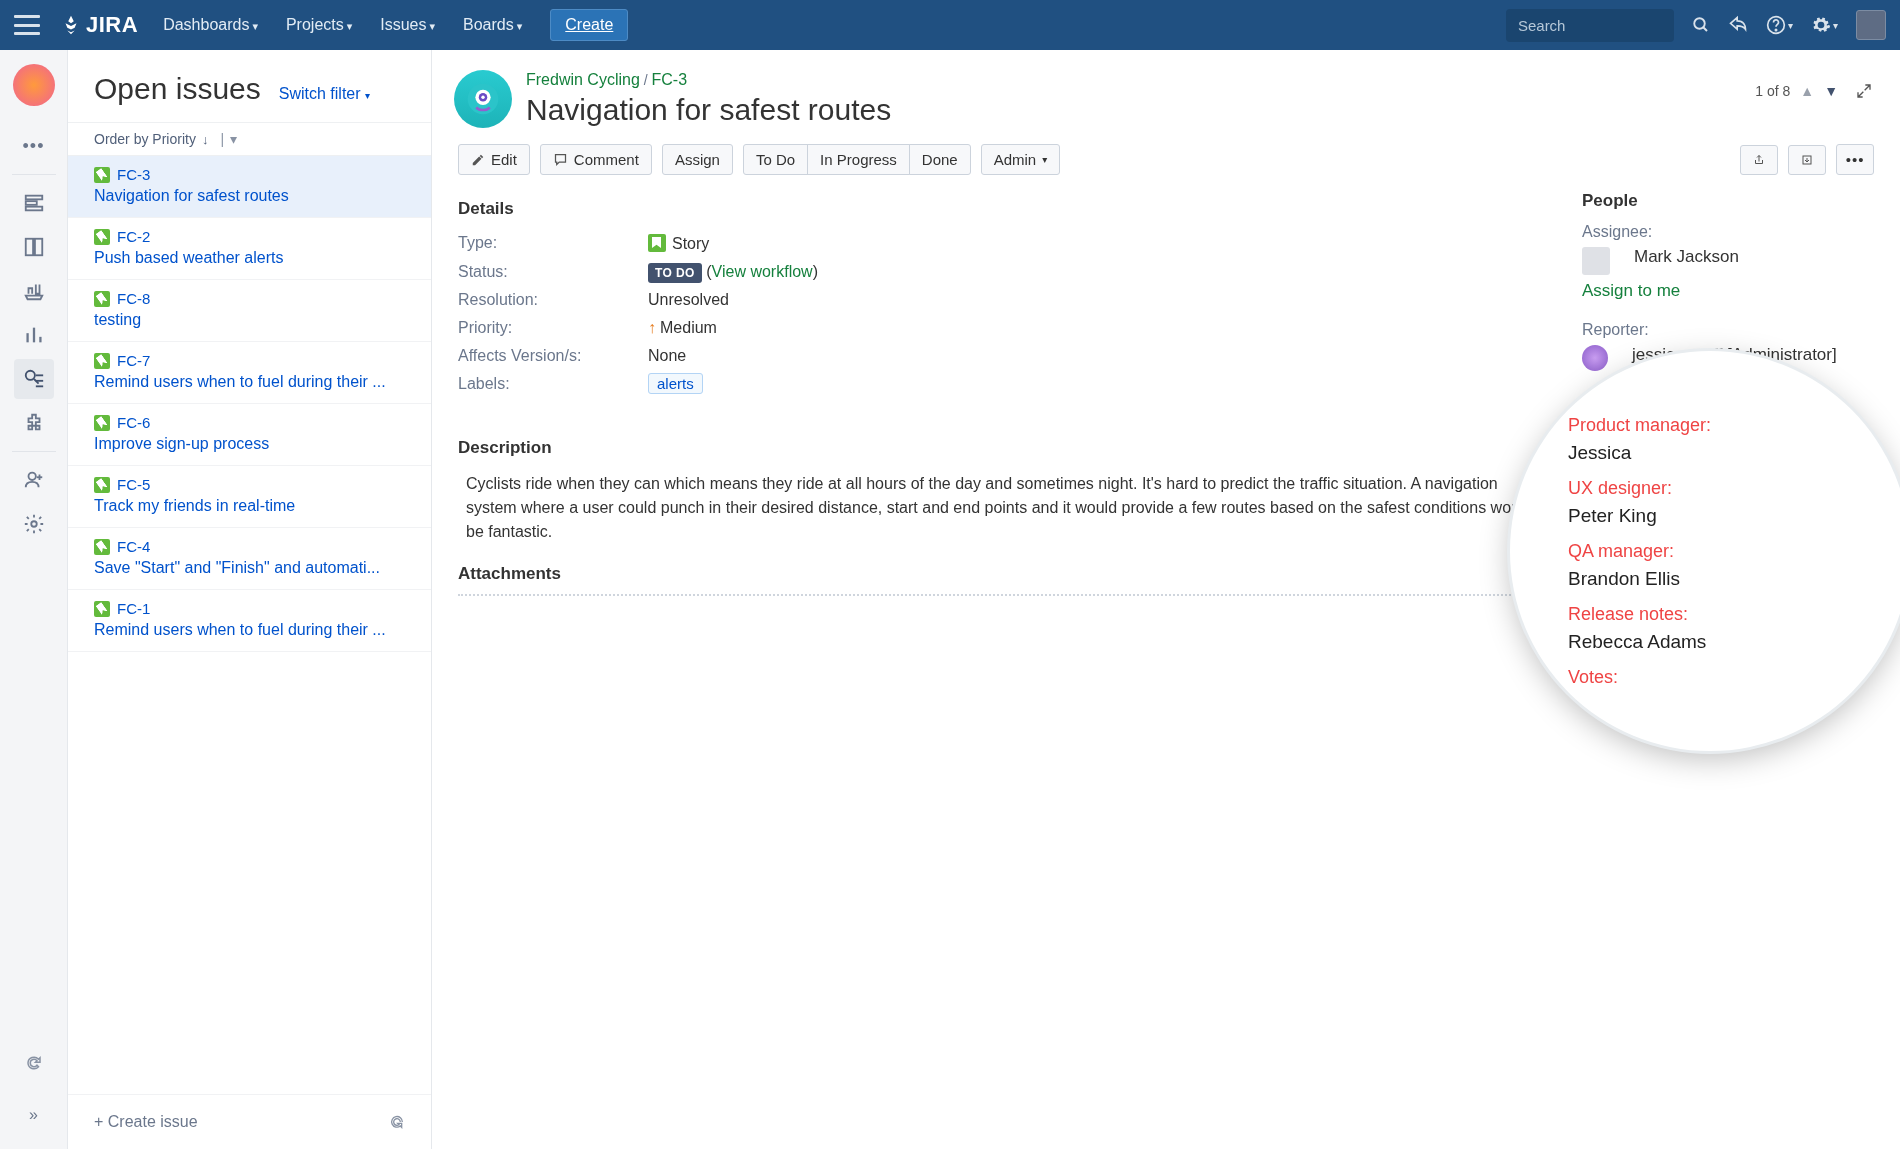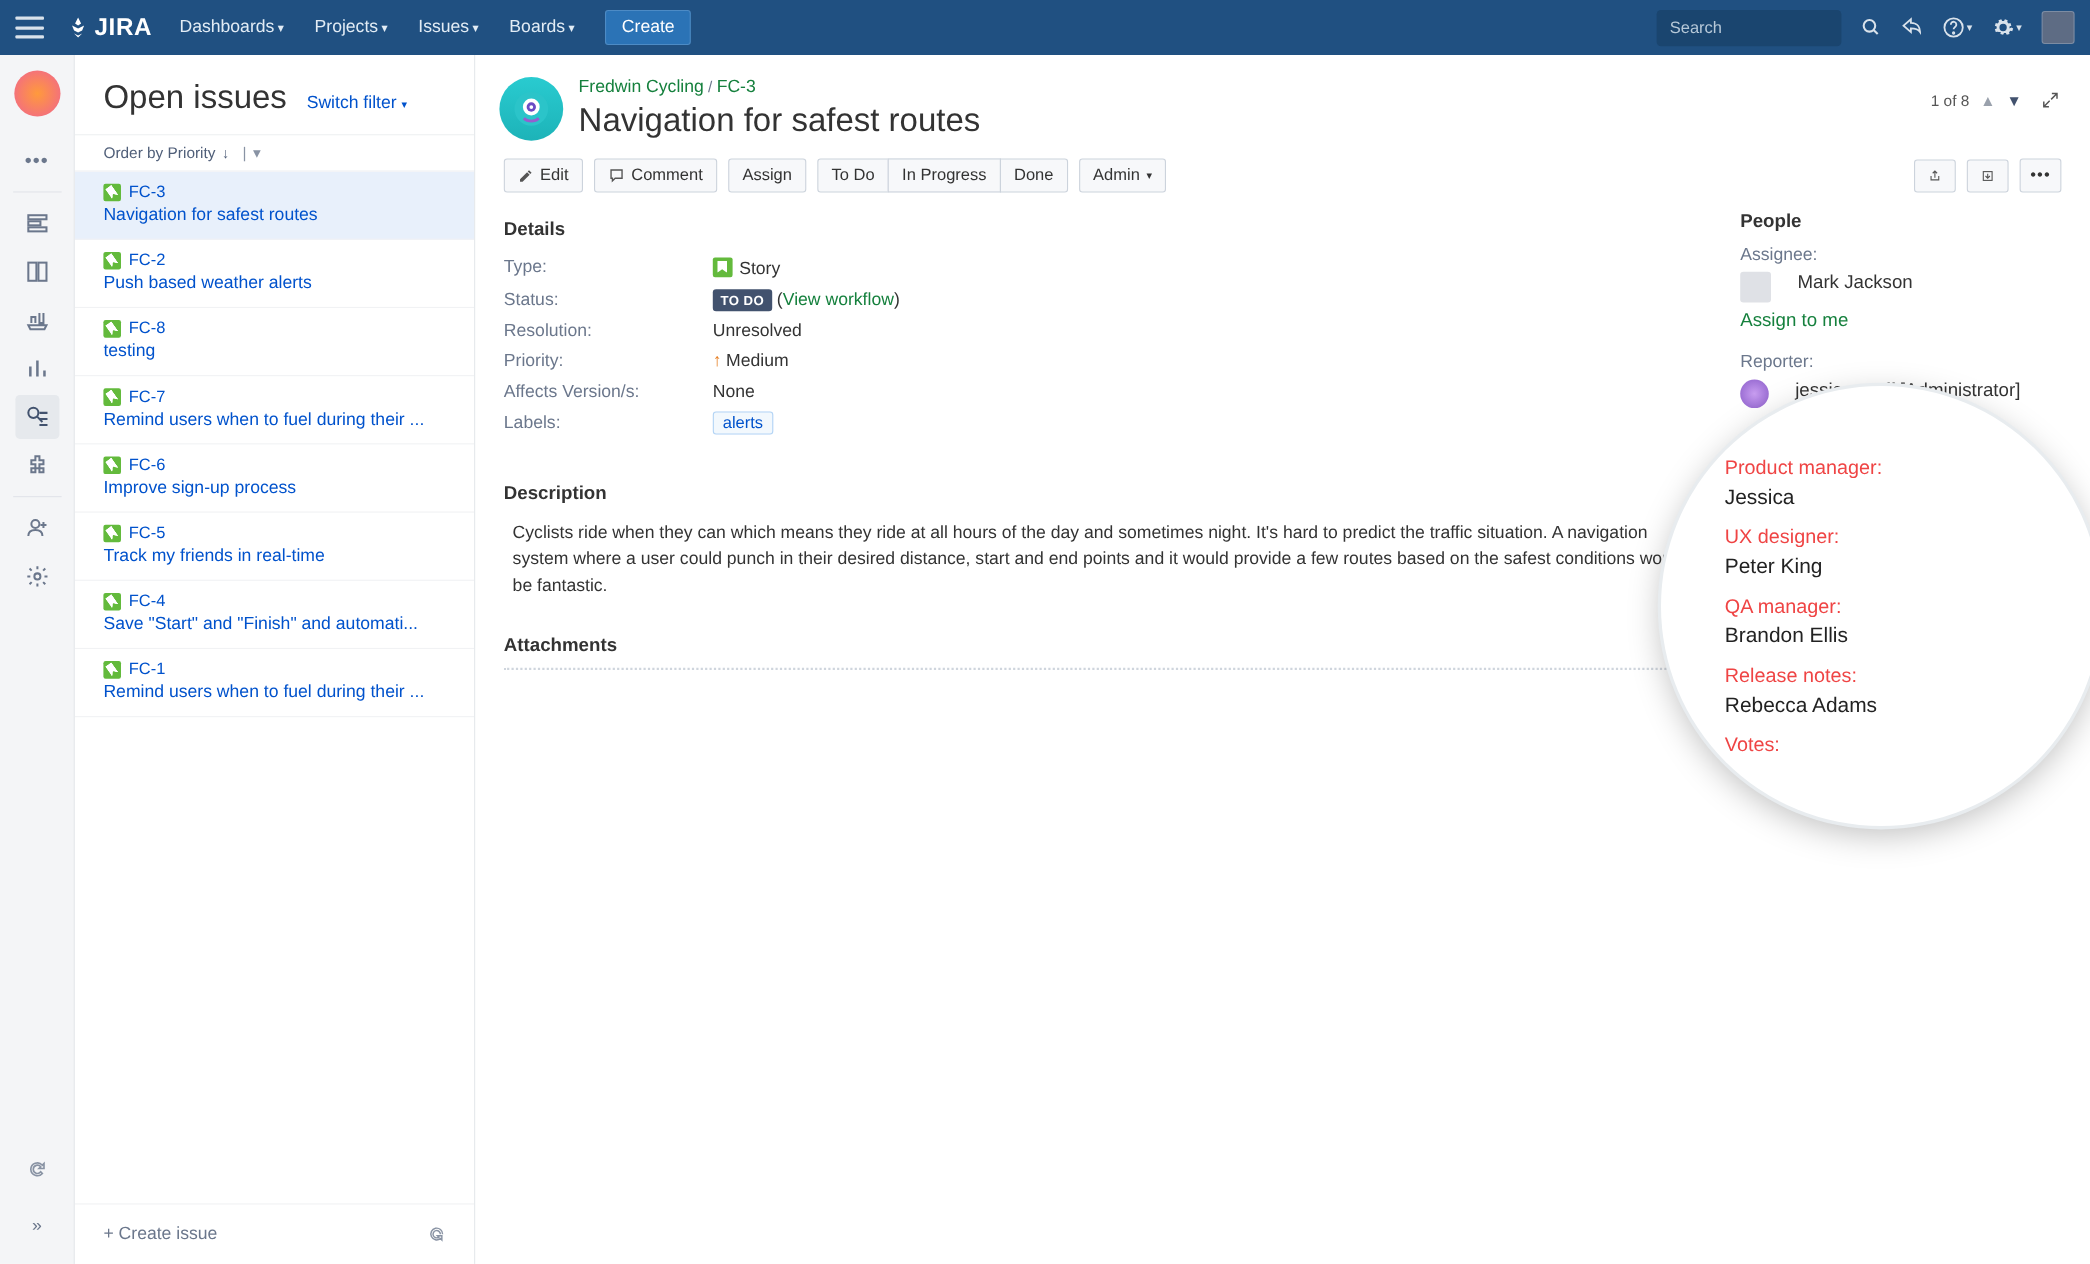--- a/index.html
+++ b/index.html
@@ -6,21 +6,21 @@
 body { font-family: -apple-system, BlinkMacSystemFont, "Segoe UI", Arial, sans-serif; font-size: 14px; color: #333; background: #fff; overflow: hidden; }
 
 .topnav { background: #205081; height: 50px; display: flex; align-items: center; padding: 0 14px; color: #fff; }
 .topnav .hamburger { width: 26px; height: 20px; display: flex; flex-direction: column; justify-content: space-between; cursor: pointer; margin-right: 20px; }
 .topnav .hamburger span { height: 3px; background: #d9e2eb; border-radius: 1px; }
 .topnav .logo { font-weight: bold; font-size: 22px; letter-spacing: 0.5px; margin-right: 25px; display: flex; align-items: center; gap: 4px; }
 .topnav .logo svg { width: 22px; height: 22px; }
 .topnav .nav-items { display: flex; gap: 28px; align-items: center; }
 .topnav .nav-item { color: #e2ecf5; font-size: 16px; cursor: pointer; }
 .topnav .nav-item .caret { font-size: 11px; margin-left: 3px; }
-.topnav .create-btn { background: #2b73b6; border: 1px solid #4d8bc5; padding: 6px 14px; border-radius: 3px; cursor: pointer; color: #fff; font-size: 16px; }
+.topnav .create-btn { background: #2b73b6; border: 1px solid #4d8bc5; padding: 6px 14px; border-radius: 3px; cursor: pointer; color: #fff; font-size: 16px; text-decoration: underline; }
 .topnav .right { margin-left: auto; display: flex; align-items: center; gap: 18px; }
 .topnav .search { background: #1a456f; border: none; padding: 8px 12px; border-radius: 4px; color: #bef264; width: 168px; font-size: 15px; margin-left: 16px; }
 .topnav .search::placeholder { color: #b6c8d8; }
 .topnav .top-icon { color: #d9e2eb; cursor: pointer; font-size: 18px; display: flex; align-items: center; }
 .topnav .avatar-top { width: 30px; height: 30px; background: #5e6c84; border-radius: 3px; border: 1px solid #7c8ca3; }
 
 .layout { display: flex; height: calc(100vh - 50px); }
 
 .left-rail { width: 68px; background: #f4f5f7; border-right: 1px solid #e5e8ec; display: flex; flex-direction: column; align-items: center; padding-top: 14px; gap: 4px; }
 .left-rail .rail-avatar { width: 42px; height: 42px; border-radius: 50%; background: radial-gradient(#ff9a3c,#f06292); position: relative; margin-bottom: 16px; }
@@ -401,21 +401,21 @@
             <span class="val">None</span>
           </div>
         <div class="field-row">
             <span class="lbl">Labels:</span>
             <span class="val"><span class="label-tag">alerts</span></span>
           </div>
 
         <div class="section-h" style="margin-top:40px">Description</div>
         <div class="desc-text">Cyclists ride when they can which means they ride at all hours of the day and sometimes night. It's hard to predict the traffic situation. A navigation system where a user could punch in their desired distance, start and end points and it would provide a few routes based on the safest conditions would be fantastic.</div>
 
-        <div class="section-h" style="margin-top:22px"><span>Attachments</span><span class="attach-dots">•••</span></div>
+        <div class="section-h" style="margin-top:10px"><span>Attachments</span><span class="attach-dots">•••</span></div>
         <div class="attach-line"></div>
       </div>
 
       <div class="side-col">
         <div class="people-h">People</div>
         <div class="side-label">Assignee:</div>
         <div class="assignee-row">
             <div class="person-ava"></div>
             <span class="side-val" style="margin:0">Mark Jackson</span>
           </div>

